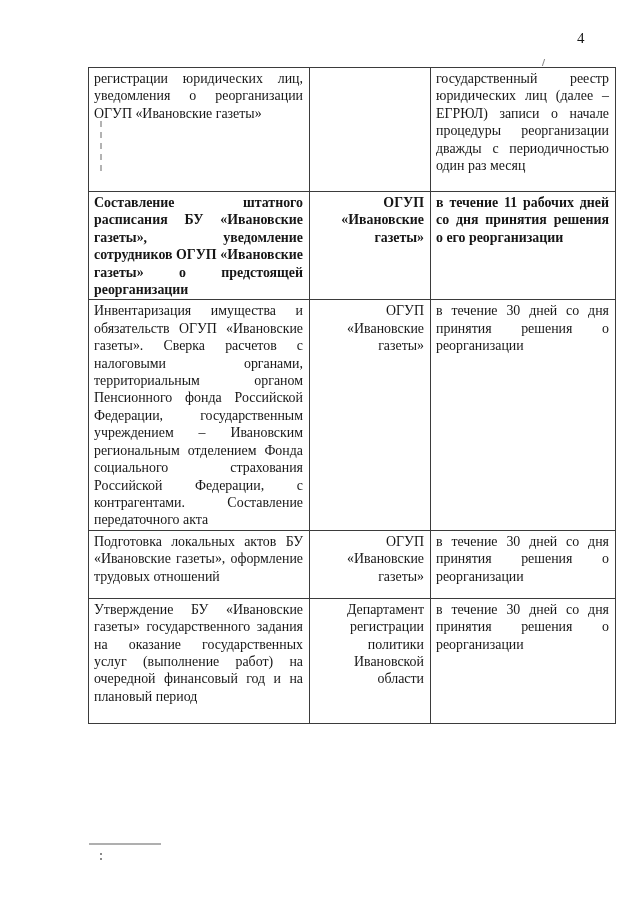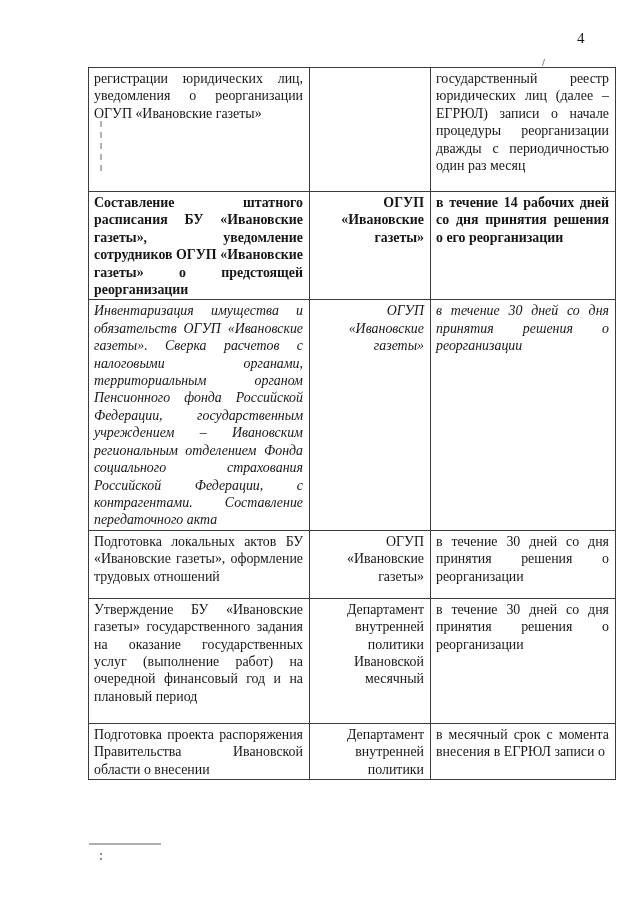--- a/index.html
+++ b/index.html
@@ -41,21 +41,21 @@
     font-size: 13.9px;
     line-height: 17.4px;
     overflow: hidden;
     margin-left: 35px;
   }
   td.cell-activity { text-align: justify; }
   td.cell-responsible { text-align: right; }
   td.cell-deadline { text-align: justify; }
   tr.r1 { height: 124px; }
   tr.r2 { height: 103px; font-weight: bold; }
-  tr.r3 { height: 228px; font-style: italic; }
+  tr.r3 { height: 228px; }
   tr.r4 { height: 72px; }
   tr.r5 { height: 68px; }
   tr.r6 { height: 125px; }
   tr.r7 { height: 54px; }
   
   .artifact-dashed-line {
     position: absolute;
     left: 100px;
     top: 121px;
     height: 50px;
@@ -107,41 +107,36 @@
     </colgroup>
     <tbody>
       <tr class="r1">
         <td class="cell-activity">регистрации юридических лиц, уведомления о реорганизации ОГУП «Ивановские газеты»</td>
         <td class="cell-responsible"></td>
         <td class="cell-deadline">государственный реестр юридических лиц (далее – ЕГРЮЛ) записи о начале процедуры реорганизации дважды с периодичностью один раз месяц</td>
       </tr>
       <tr class="r2">
         <td class="cell-activity">Составление штатного расписания БУ «Ивановские газеты», уведомление сотрудников ОГУП «Ивановские газеты» о предстоящей реорганизации</td>
         <td class="cell-responsible">ОГУП «Ивановские газеты»</td>
-        <td class="cell-deadline">в течение 14 рабочих дней со дня принятия решения о его реорганизации</td>
+        <td class="cell-deadline">в течение 11 рабочих дней со дня принятия решения о его реорганизации</td>
       </tr>
       <tr class="r3">
         <td class="cell-activity">Инвентаризация имущества и обязательств ОГУП «Ивановские газеты». Сверка расчетов с налоговыми органами, территориальным органом Пенсионного фонда Российской Федерации, государственным учреждением – Ивановским региональным отделением Фонда социального страхования Российской Федерации, с контрагентами. Составление передаточного акта</td>
         <td class="cell-responsible">ОГУП «Ивановские газеты»</td>
         <td class="cell-deadline">в течение 30 дней со дня принятия решения о реорганизации</td>
       </tr>
       <tr class="r5">
         <td class="cell-activity">Подготовка локальных актов БУ «Ивановские газеты», оформление трудовых отношений</td>
         <td class="cell-responsible">ОГУП «Ивановские газеты»</td>
         <td class="cell-deadline">в течение 30 дней со дня принятия решения о реорганизации</td>
       </tr>
       <tr class="r6">
         <td class="cell-activity">Утверждение БУ «Ивановские газеты» государственного задания на оказание государственных услуг (выполнение работ) на очередной финансовый год и на плановый период</td>
-        <td class="cell-responsible">Департамент внутренней политики Ивановской месячный</td>
+        <td class="cell-responsible">Департамент регистрации политики Ивановской области</td>
         <td class="cell-deadline">в течение 30 дней со дня принятия решения о реорганизации</td>
-      </tr>
-      <tr class="r7">
-        <td class="cell-activity">Подготовка проекта распоряжения Правительства Ивановской области о внесении</td>
-        <td class="cell-responsible">Департамент внутренней политики</td>
-        <td class="cell-deadline">в месячный срок с момента внесения в ЕГРЮЛ записи о</td>
       </tr>
     </tbody>
   </table>
 
   <div class="artifact-dashed-line"></div>
   <div class="artifact-tick"></div>
   <div class="artifact-smudge"></div>
   <div class="artifact-colon"></div>
 
 </div>

